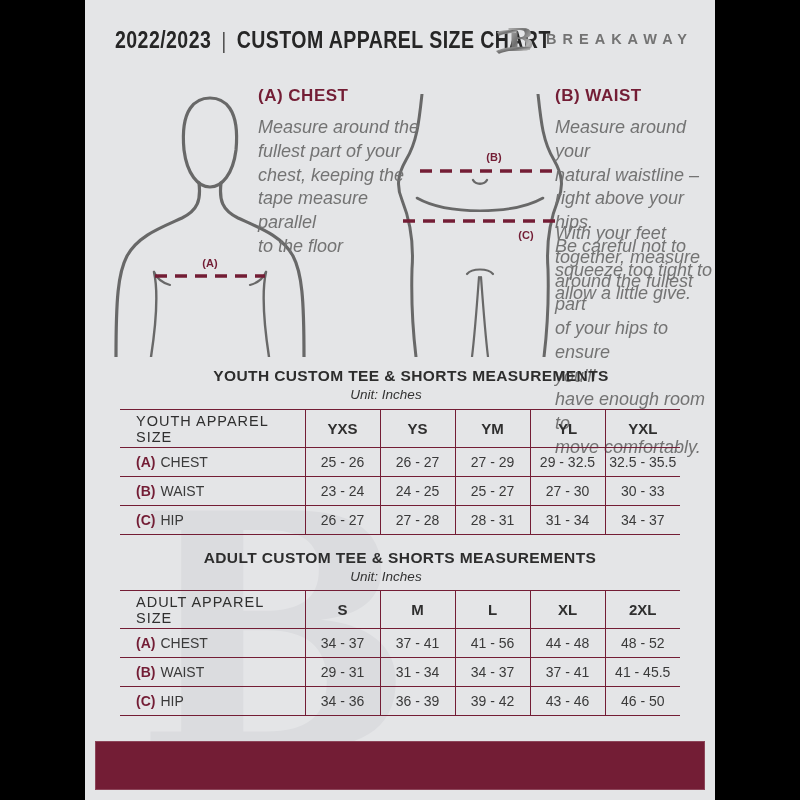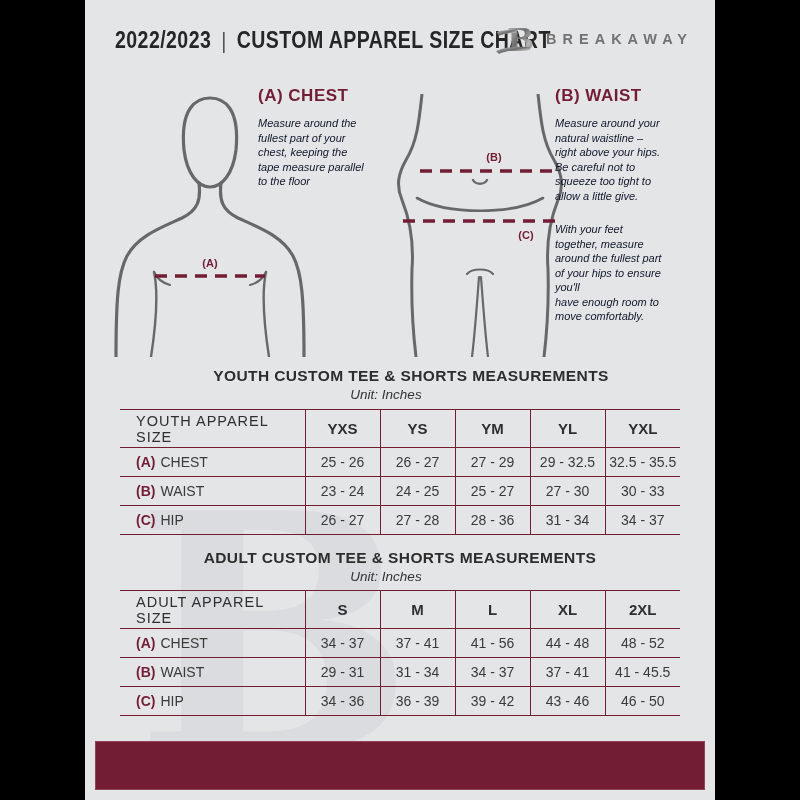--- a/index.html
+++ b/index.html
@@ -24,21 +24,21 @@
     position:absolute;right:22px;top:18px;display:flex;align-items:center;gap:10px;
   }
   .brand-text{
     font-weight:bold;font-size:14.5px;letter-spacing:6px;color:#737373;white-space:nowrap;
   }
   
   .guide-heading{
     font-weight:bold;font-size:17px;color:#731D35;letter-spacing:.5px;margin:0 0 10px 0;
   }
   .guide-desc{
-    font-style:italic;font-size:11px;line-height:1.32;color:#0f172a;
+    font-style:italic;font-size:18px;line-height:1.32;color:#737373;
     white-space:pre-line;margin:0;
   }
   .chest-block{left:173px;top:86px;width:165px;}
   .waist-block{left:470px;top:86px;width:160px;}
   .hips-block{left:470px;top:222px;width:160px;}
   svg text.marker{font-family:"Liberation Sans",sans-serif;font-weight:bold;font-size:11px;fill:#731D35;}
   
   .tbl-title{
     position:absolute;left:0;width:630px;text-align:center;
     font-weight:bold;font-size:15.5px;letter-spacing:.4px;color:#2D2D2D;
@@ -189,21 +189,21 @@
       <td>23 - 24</td>
       <td>24 - 25</td>
       <td>25 - 27</td>
       <td>27 - 30</td>
       <td>30 - 33</td>
     </tr>
     <tr>
       <td><span class="pfx">(C)</span><span>HIP</span></td>
       <td>26 - 27</td>
       <td>27 - 28</td>
-      <td>28 - 36</td>
+      <td>28 - 31</td>
       <td>31 - 34</td>
       <td>34 - 37</td>
     </tr>
   </tbody>
     </table>
 
   <div class="tbl-title z1" style="top:549px;">ADULT CUSTOM TEE &amp; SHORTS MEASUREMENTS</div>
   <div class="tbl-unit z1" style="top:569px;">Unit: Inches</div>
   <table class="size-table z1" style="top:590px;">
     <colgroup>

